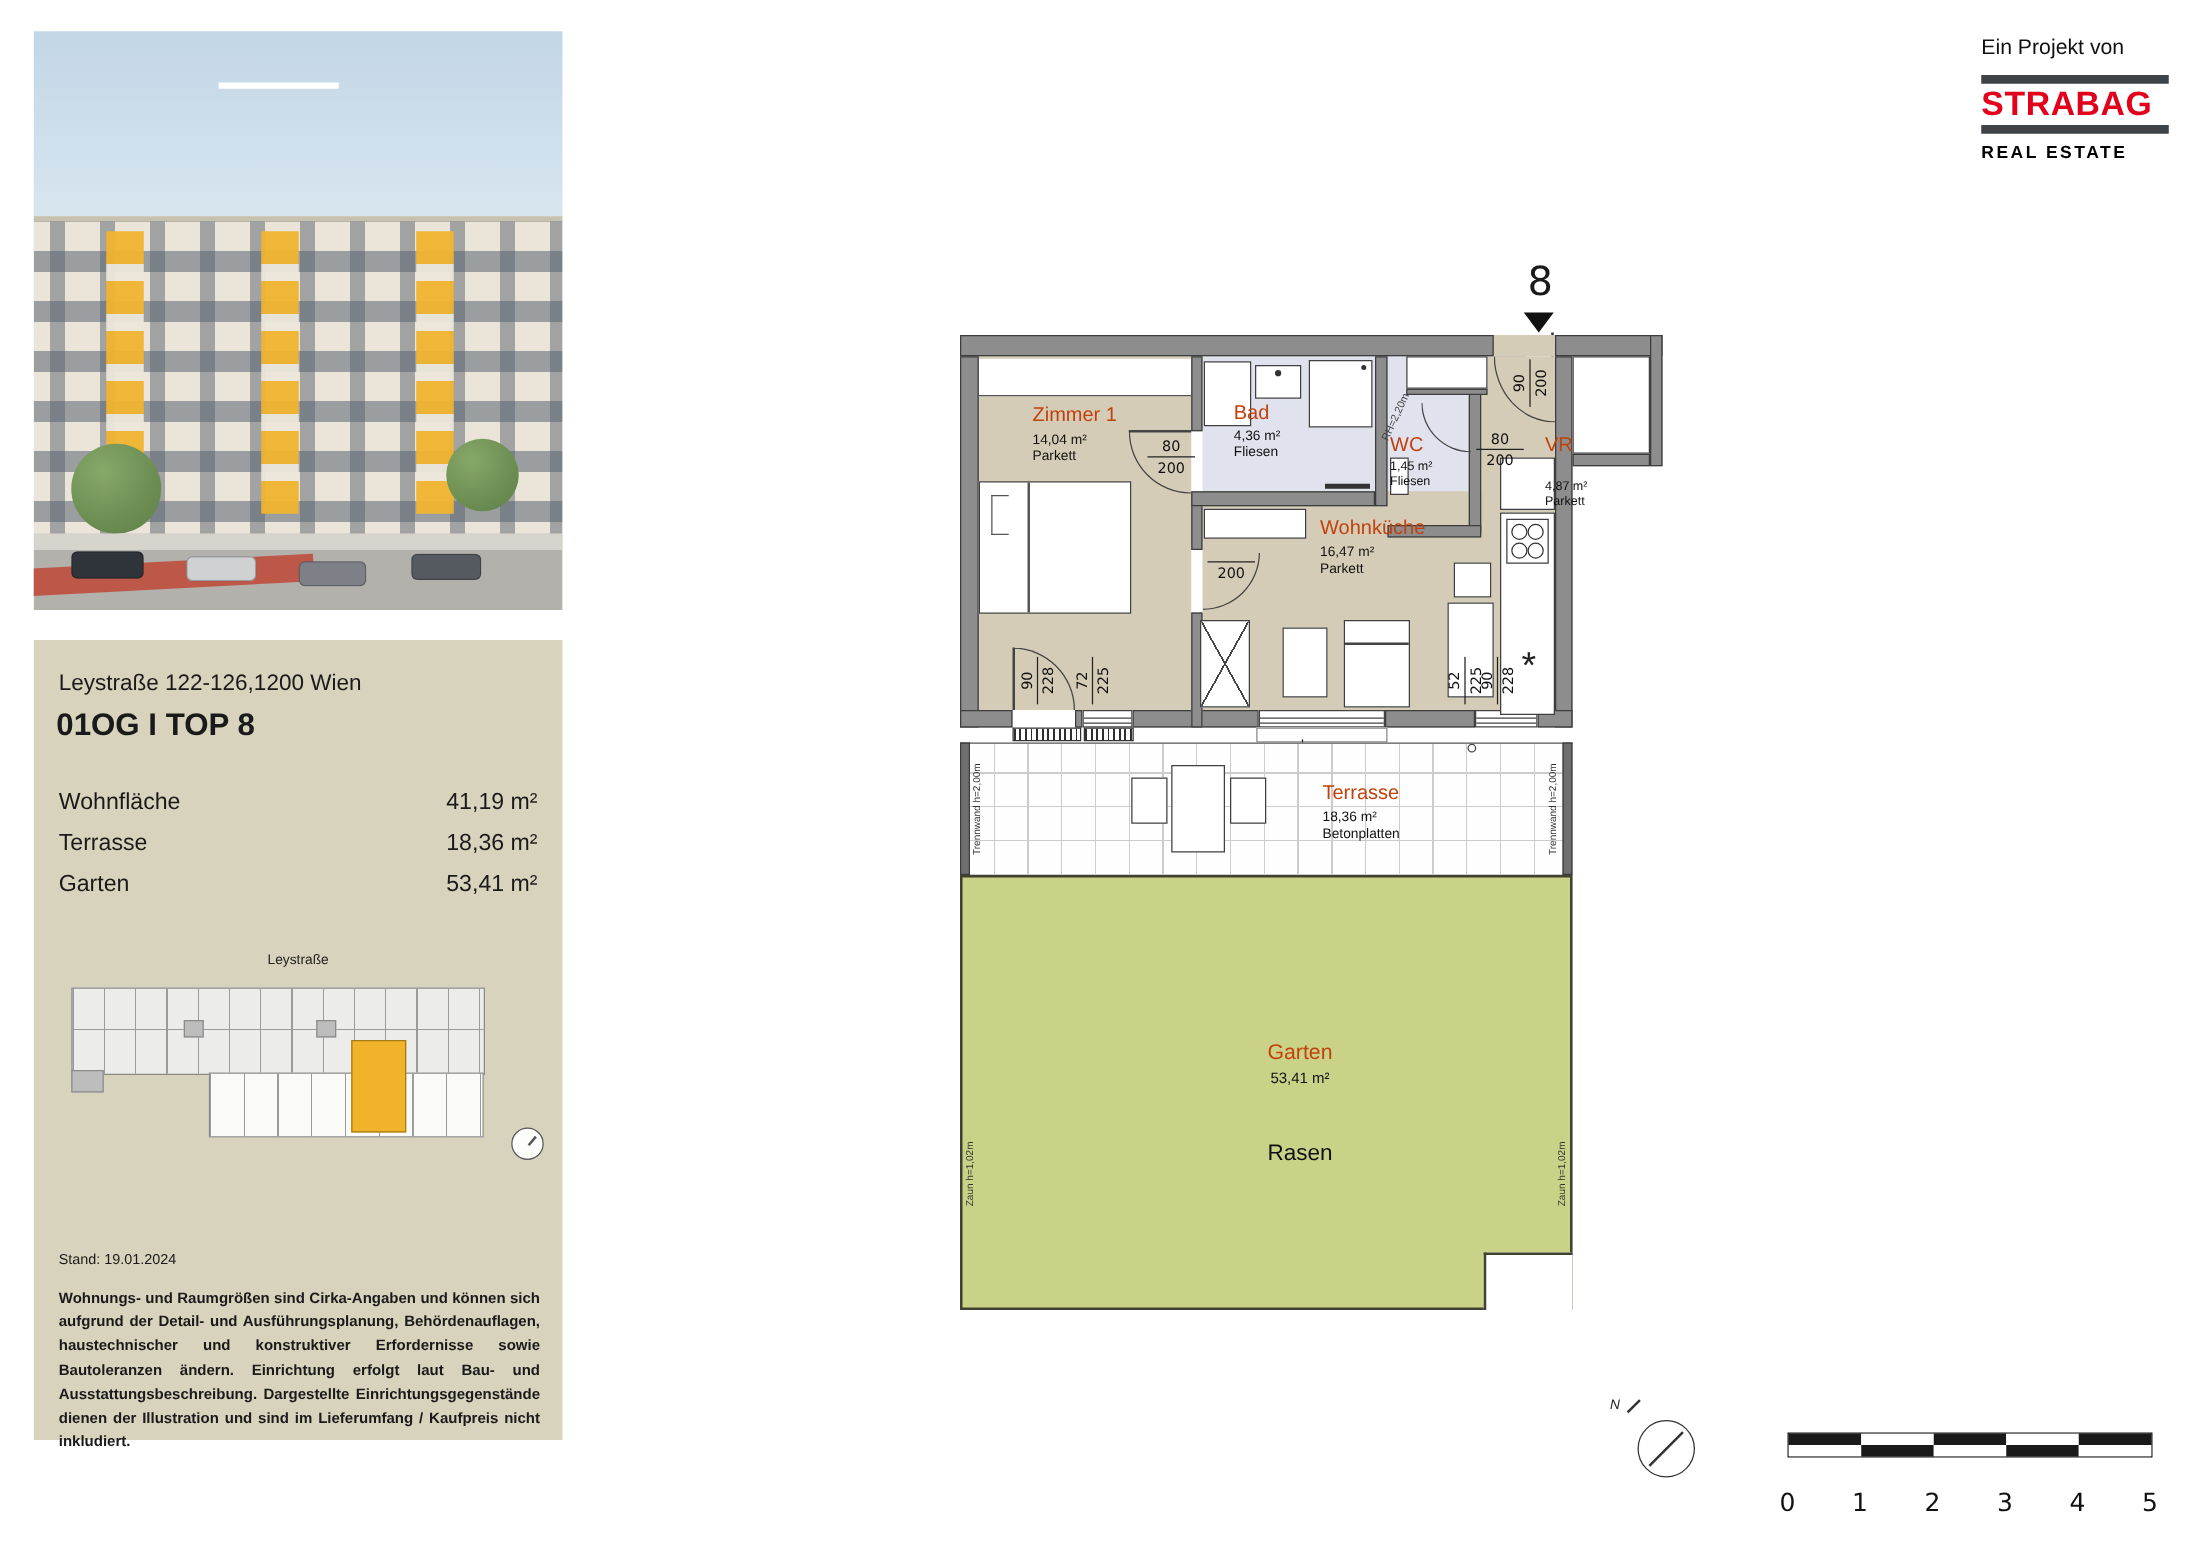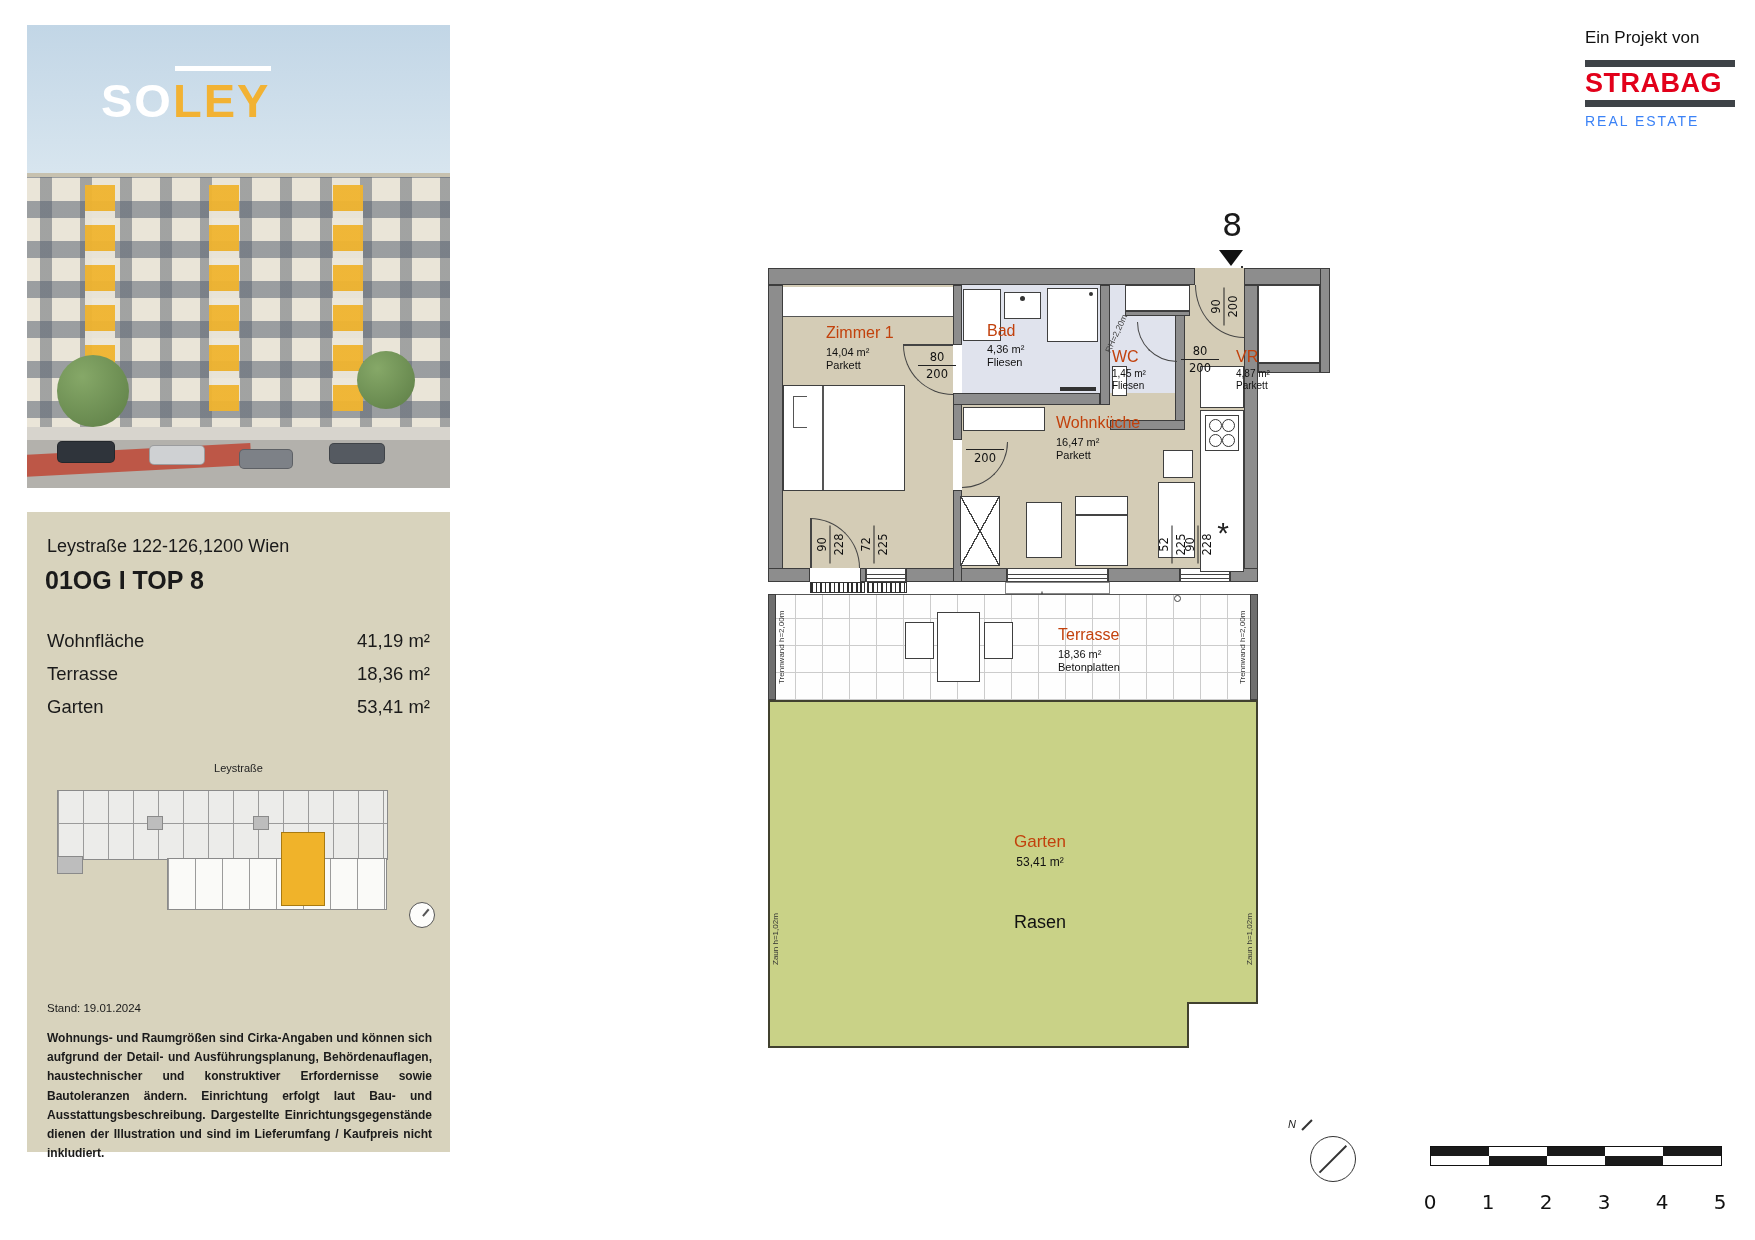--- a/index.html
+++ b/index.html
@@ -23,21 +23,21 @@
   .car{border-radius:5px;border:1px solid rgba(0,0,0,.25);}
   #logo{left:74px;top:48px;font-size:47px;font-weight:bold;letter-spacing:2px;}
   #logo .p1{color:#ffffff;} #logo .p2{color:#f2b233;}
   #logobar{left:148px;top:41px;width:96px;height:5px;background:#ffffff;}
 
   
   #strabag{left:1585px;top:28px;width:150px;}
   #projekt{font-size:17px;color:#111;margin-bottom:12px;white-space:nowrap;}
   .sbar{height:7px;background:#3e4347;}
   #sbrand{font-size:27px;font-weight:bold;color:#e2001a;letter-spacing:.5px;padding:1px 0;}
-  #ssub{font-size:14px;font-weight:normal;color:#3b82f6;letter-spacing:2px;margin-top:6px;}
+  #ssub{font-size:14px;font-weight:bold;color:#000000;letter-spacing:2px;margin-top:6px;}
 
   
   #panel{left:27px;top:512px;width:423px;height:640px;background:#d8d3bd;}
   #addr{left:20px;top:24px;font-size:18px;}
   #unit{left:18px;top:54px;font-size:25px;font-weight:bold;}
   .mrow{left:20px;width:383px;font-size:18.5px;}
   .mrow .v{float:right;}
   #streetlabel{left:0;top:250px;width:100%;text-align:center;font-size:11px;color:#222;}
   .sp{border:1.5px solid #8a8a8a;background:#ececea;}
   #spbuilding{left:30px;top:278px;width:331px;height:70px;
@@ -109,21 +109,20 @@
   <div class="tree abs" style="left:30px;top:330px;width:72px;height:72px;"></div>
   <div class="tree abs" style="left:330px;top:326px;width:58px;height:58px;"></div>
   <div id="street" class="abs"></div>
   <div id="sidewalk" class="abs"></div>
   <div id="bikelane" class="abs"></div>
   <div class="car abs" style="left:30px;top:416px;width:58px;height:22px;background:#2f343b;"></div>
   <div class="car abs" style="left:122px;top:420px;width:56px;height:20px;background:#cfd1d3;"></div>
   <div class="car abs" style="left:212px;top:424px;width:54px;height:20px;background:#7d8187;"></div>
   <div class="car abs" style="left:302px;top:418px;width:56px;height:21px;background:#555a61;"></div>
   <div id="logobar" class="abs"></div>
-  <div id="logo" class="abs"><span class="p1">SO</span><span class="p2">LEY</span></div>
 </div>
 
 <div id="strabag" class="abs">
   <div id="projekt">Ein Projekt von</div>
   <div class="sbar"></div>
   <div id="sbrand">STRABAG</div>
   <div class="sbar"></div>
   <div id="ssub">REAL ESTATE</div>
 </div>
 
@@ -258,21 +257,21 @@
     <div class="rsmall" style="margin-top:3px;">4,36 m²</div>
     <div class="rsmall">Fliesen</div>
   </div>
   <div class="roomlabel abs" style="left:352px;top:152px;">
     <div class="rname">WC</div>
     <div class="rsmall" style="margin-top:2px;font-size:10px;">1,45 m²</div>
     <div class="rsmall" style="font-size:10px;">Fliesen</div>
   </div>
   <div class="roomlabel abs" style="left:476px;top:152px;">
     <div class="rname">VR</div>
-    <div class="rsmall" style="margin-top:2px;font-size:10px;">4,87 m²</div>
+    <div class="rsmall" style="margin-top:18px;font-size:10px;">4,87 m²</div>
     <div class="rsmall" style="font-size:10px;">Parkett</div>
   </div>
   <div class="roomlabel abs" style="left:296px;top:218px;">
     <div class="rname">Wohnküche</div>
     <div class="rsmall" style="margin-top:4px;">16,47 m²</div>
     <div class="rsmall">Parkett</div>
   </div>
 
   <div class="vdim abs" style="left:442px;top:88px;">
     <div class="hdim">

